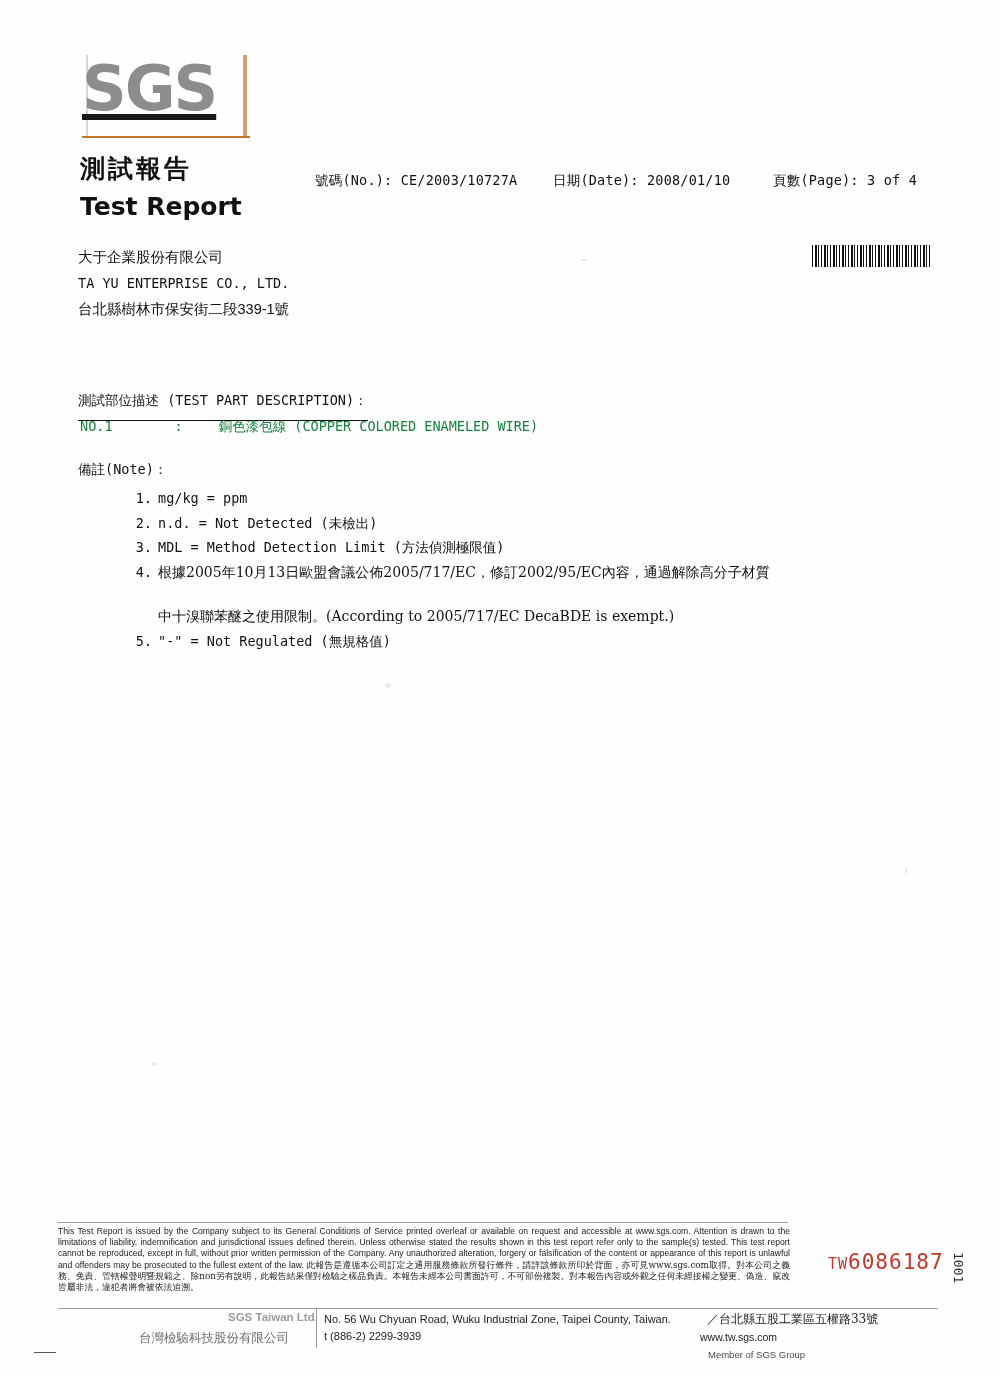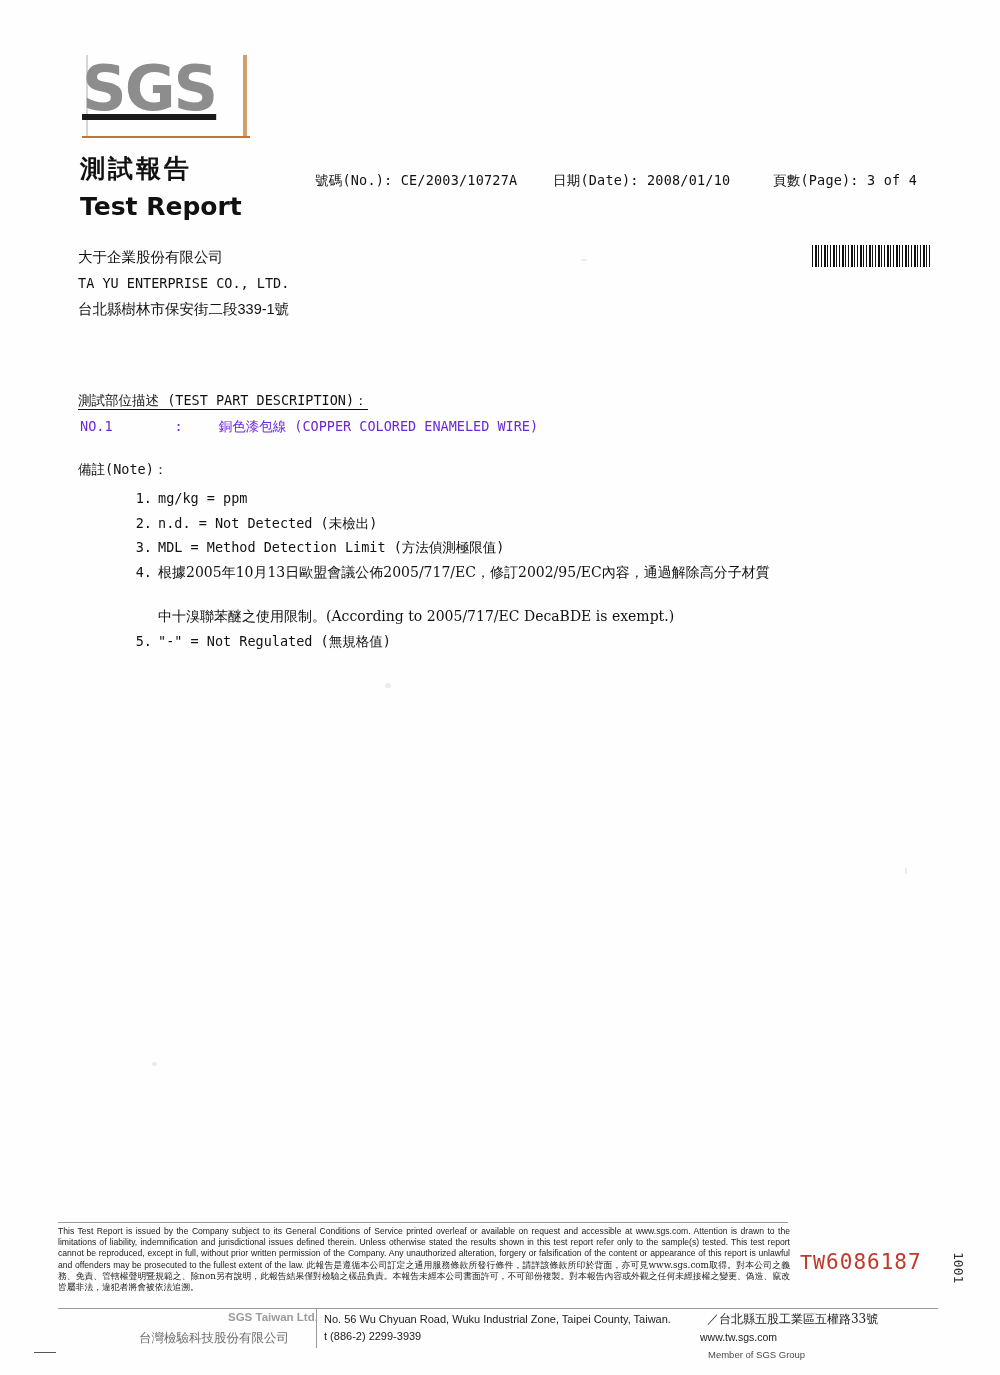--- a/index.html
+++ b/index.html
@@ -140,29 +140,29 @@
     position: absolute;
     left: 78px;
     top: 392px;
     font-family: "DejaVu Sans Mono", monospace;
     font-size: 13.5px;
     color: #111;
     white-space: nowrap;
   }
   .tpd-heading .u {
     border-bottom: 1px solid #111;
-    padding-bottom: 1px;
+    padding-bottom: 12px;
   }
   .tpd-row {
     position: absolute;
     left: 80px;
     top: 418px;
     font-family: "DejaVu Sans Mono", monospace;
     font-size: 13.5px;
-    color: #6d28d9;
+    color: #15803d;
     white-space: nowrap;
   }
   .tpd-row .colon { margin-left: 62px; margin-right: 36px; }
 
   
   .note-heading {
     position: absolute;
     left: 78px;
     top: 461px;
     font-family: "DejaVu Sans Mono", monospace;
@@ -320,21 +320,21 @@
   .stamp-id {
     position: absolute;
     left: 800px;
     top: 1250px;
     font-family: "DejaVu Sans Mono", monospace;
     font-size: 21px;
     letter-spacing: 1px;
     color: #c0392b;
     white-space: nowrap;
   }
-  .stamp-id .pfx { font-size: 20px; }
+  .stamp-id .pfx { font-size: 15px; margin-left: 28px; }
   .side-code {
     position: absolute;
     left: 966px;
     top: 1252px;
     font-family: "DejaVu Sans Mono", monospace;
     font-size: 13px;
     color: #333;
     transform: rotate(90deg);
     transform-origin: left top;
     white-space: nowrap;

